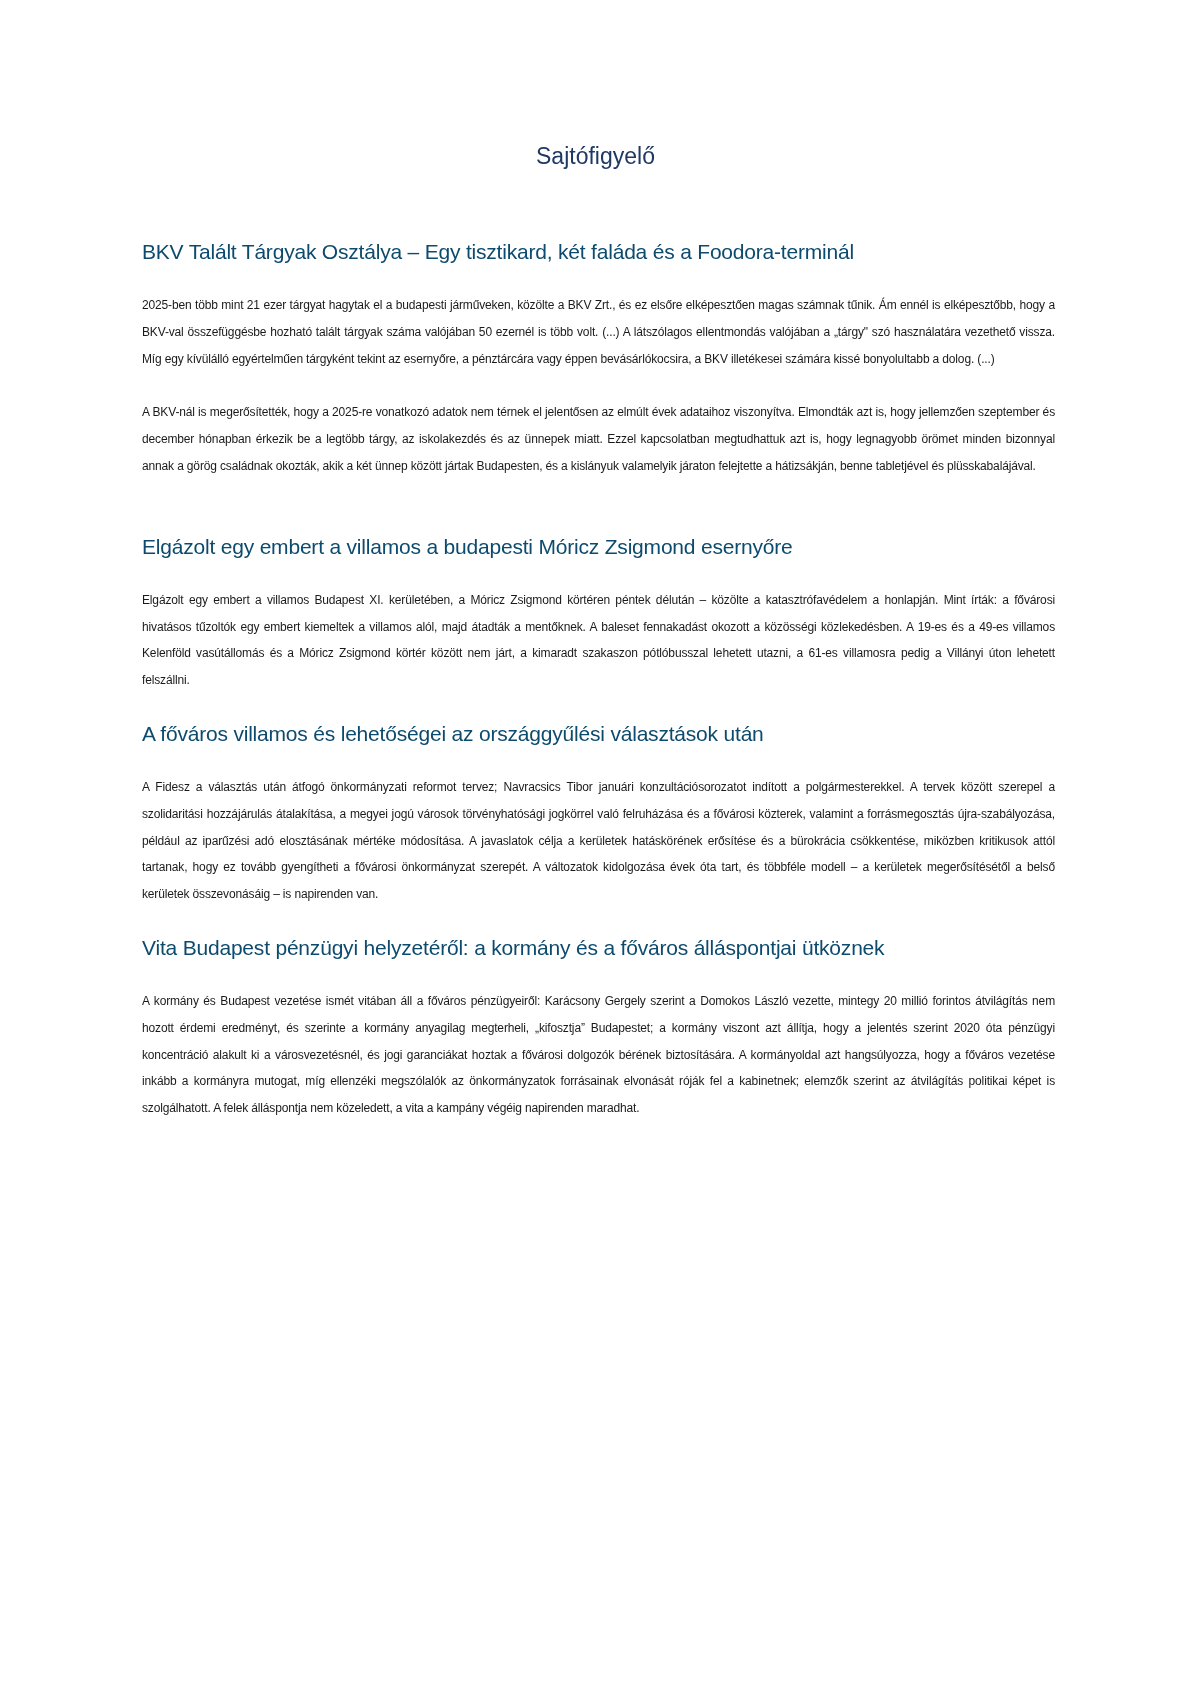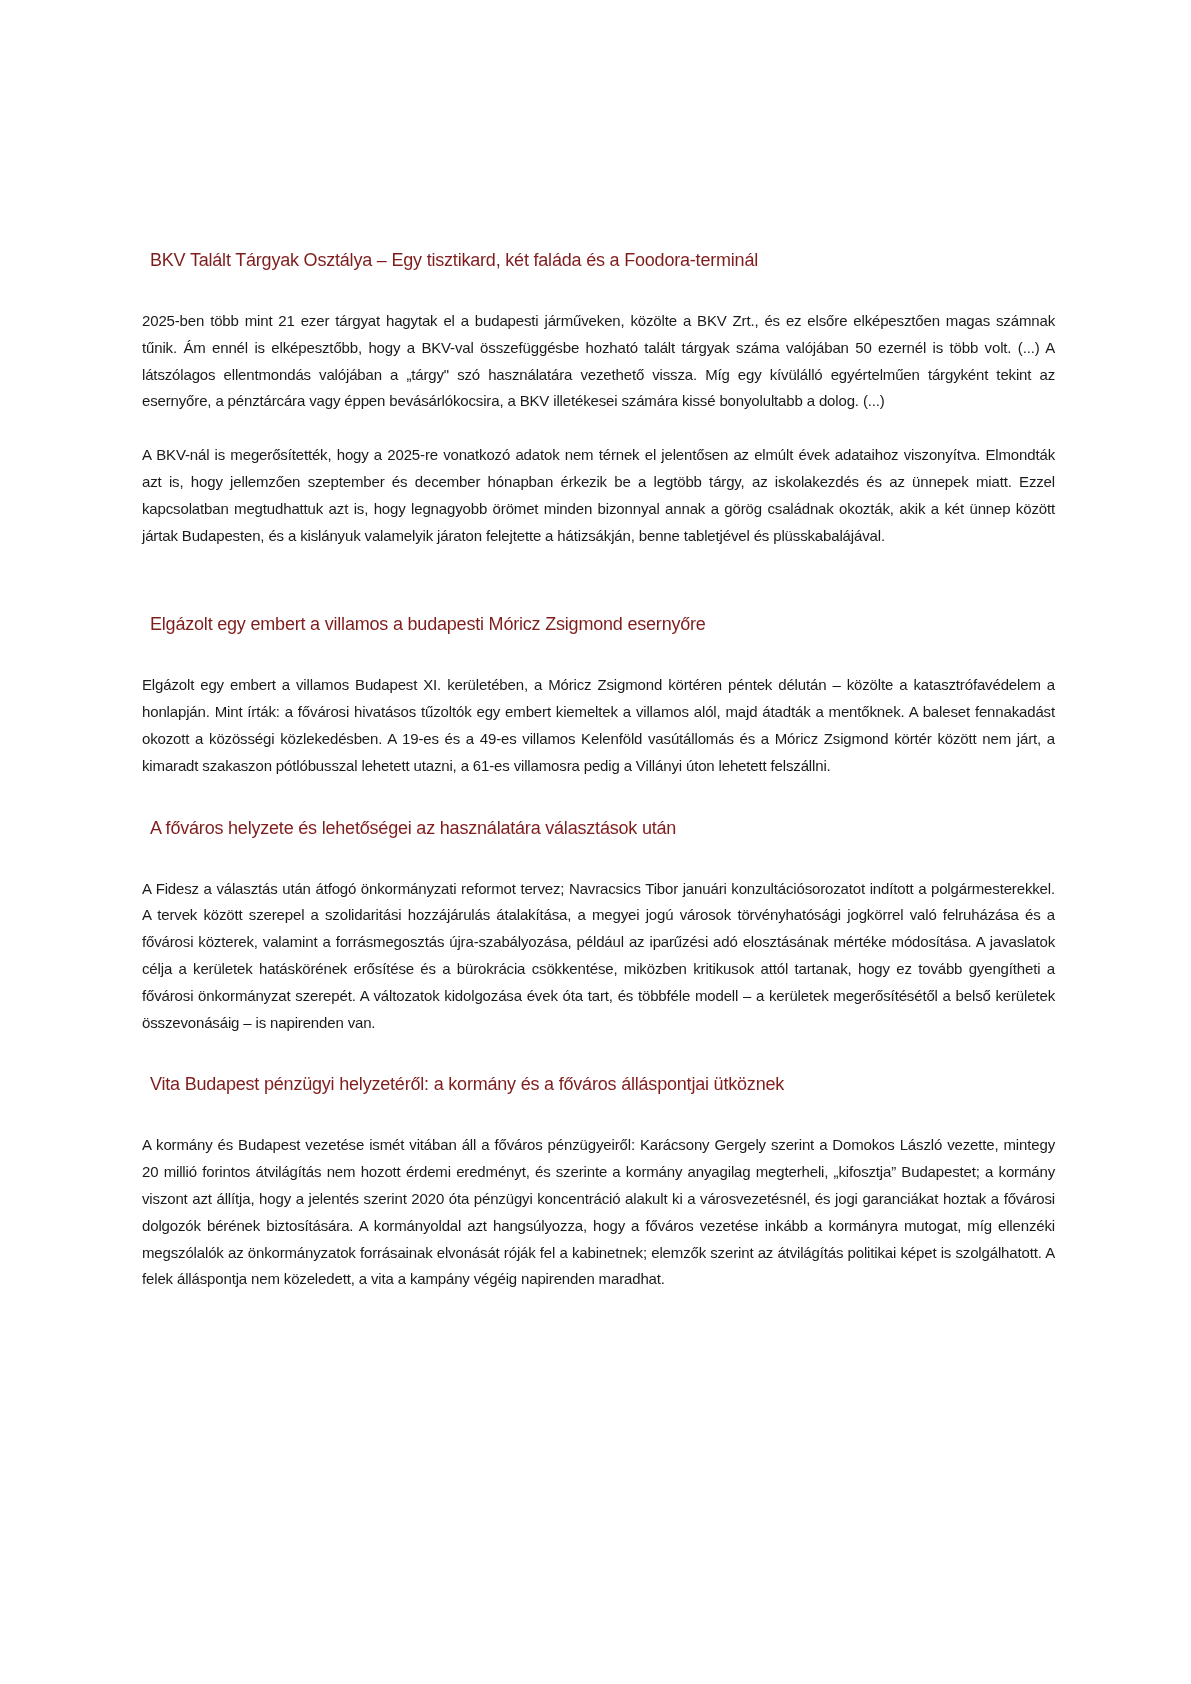--- a/index.html
+++ b/index.html
@@ -34,46 +34,47 @@
       line-height: 31px;
     }
     .doc-header div { margin: 0; }
     .content {
       position: absolute;
       left: 142px;
       top: 239px;
       width: 913px;
     }
     .headline {
-      font-size: 18px;
+      font-size: 21px;
       line-height: 26px;
       font-weight: normal;
-      color: #7f1d1d;
-      margin: 8px;
+      color: #0c4a6e;
+      margin: 0;
       letter-spacing: -0.2px;
     }
     .para {
-      font-size: 15px;
+      font-size: 12px;
       line-height: 26.8px;
       text-align: justify;
       color: #1a1a1a;
       margin: 0;
       letter-spacing: -0.15px;
     }
     .gap-after-head { height: 27px; }
     .gap-para { height: 27px; }
     .gap-section-large { height: 54px; }
     .gap-section { height: 27px; }
   </style>
 </head>
 <body>
 
 <div class="page">
 
   <div class="doc-header">
+    <div>Sajtófigyelő</div>
   </div>
 
   <div class="content">
 
     <section>
       <h2 class="headline">BKV Talált Tárgyak Osztálya – Egy tisztikard, két faláda és a Foodora-terminál</h2>
       <div class="gap-after-head"></div>
       <p class="para">2025-ben több mint 21 ezer tárgyat hagytak el a budapesti járműveken, közölte a BKV Zrt., és ez elsőre elképesztően magas számnak tűnik. Ám ennél is elképesztőbb, hogy a BKV-val összefüggésbe hozható talált tárgyak száma valójában 50 ezernél is több volt. (...) A látszólagos ellentmondás valójában a „tárgy" szó használatára vezethető vissza. Míg egy kívülálló egyértelműen tárgyként tekint az esernyőre, a pénztárcára vagy éppen bevásárlókocsira, a BKV illetékesei számára kissé bonyolultabb a dolog. (...)</p>
       <div class="gap-para"></div>
       <p class="para">A BKV-nál is megerősítették, hogy a 2025-re vonatkozó adatok nem térnek el jelentősen az elmúlt évek adataihoz viszonyítva. Elmondták azt is, hogy jellemzően szeptember és december hónapban érkezik be a legtöbb tárgy, az iskolakezdés és az ünnepek miatt. Ezzel kapcsolatban megtudhattuk azt is, hogy legnagyobb örömet minden bizonnyal annak a görög családnak okozták, akik a két ünnep között jártak Budapesten, és a kislányuk valamelyik járaton felejtette a hátizsákján, benne tabletjével és plüsskabalájával.</p>
@@ -83,21 +84,21 @@
 
     <section>
       <h2 class="headline">Elgázolt egy embert a villamos a budapesti Móricz Zsigmond esernyőre</h2>
       <div class="gap-after-head"></div>
       <p class="para">Elgázolt egy embert a villamos Budapest XI. kerületében, a Móricz Zsigmond körtéren péntek délután – közölte a katasztrófavédelem a honlapján. Mint írták: a fővárosi hivatásos tűzoltók egy embert kiemeltek a villamos alól, majd átadták a mentőknek. A baleset fennakadást okozott a közösségi közlekedésben. A 19-es és a 49-es villamos Kelenföld vasútállomás és a Móricz Zsigmond körtér között nem járt, a kimaradt szakaszon pótlóbusszal lehetett utazni, a 61-es villamosra pedig a Villányi úton lehetett felszállni.</p>
     </section>
 
     <div class="gap-section"></div>
 
     <section>
-      <h2 class="headline">A főváros helyzete és lehetőségei az használatára választások után</h2>
+      <h2 class="headline">A főváros villamos és lehetőségei az országgyűlési választások után</h2>
       <div class="gap-after-head"></div>
       <p class="para">A Fidesz a választás után átfogó önkormányzati reformot tervez; Navracsics Tibor januári konzultációsorozatot indított a polgármesterekkel. A tervek között szerepel a szolidaritási hozzájárulás átalakítása, a megyei jogú városok törvényhatósági jogkörrel való felruházása és a fővárosi közterek, valamint a forrásmegosztás újra-szabályozása, például az iparűzési adó elosztásának mértéke módosítása. A javaslatok célja a kerületek hatáskörének erősítése és a bürokrácia csökkentése, miközben kritikusok attól tartanak, hogy ez tovább gyengítheti a fővárosi önkormányzat szerepét. A változatok kidolgozása évek óta tart, és többféle modell – a kerületek megerősítésétől a belső kerületek összevonásáig – is napirenden van.</p>
     </section>
 
     <div class="gap-section"></div>
 
     <section>
       <h2 class="headline">Vita Budapest pénzügyi helyzetéről: a kormány és a főváros álláspontjai ütköznek</h2>
       <div class="gap-after-head"></div>
       <p class="para">A kormány és Budapest vezetése ismét vitában áll a főváros pénzügyeiről: Karácsony Gergely szerint a Domokos László vezette, mintegy 20 millió forintos átvilágítás nem hozott érdemi eredményt, és szerinte a kormány anyagilag megterheli, „kifosztja” Budapestet; a kormány viszont azt állítja, hogy a jelentés szerint 2020 óta pénzügyi koncentráció alakult ki a városvezetésnél, és jogi garanciákat hoztak a fővárosi dolgozók bérének biztosítására. A kormányoldal azt hangsúlyozza, hogy a főváros vezetése inkább a kormányra mutogat, míg ellenzéki megszólalók az önkormányzatok forrásainak elvonását róják fel a kabinetnek; elemzők szerint az átvilágítás politikai képet is szolgálhatott. A felek álláspontja nem közeledett, a vita a kampány végéig napirenden maradhat.</p>

